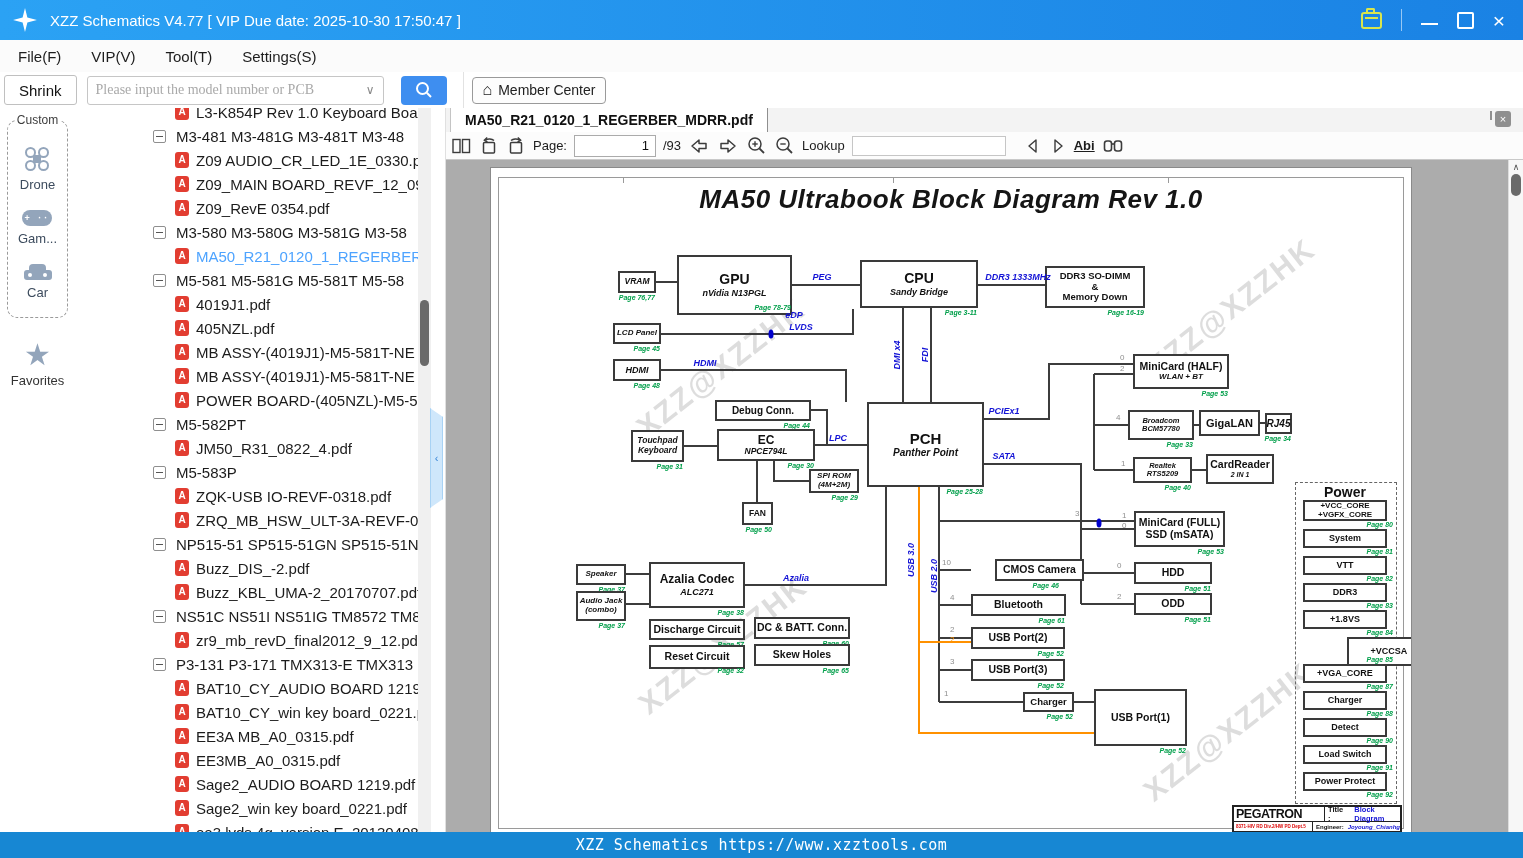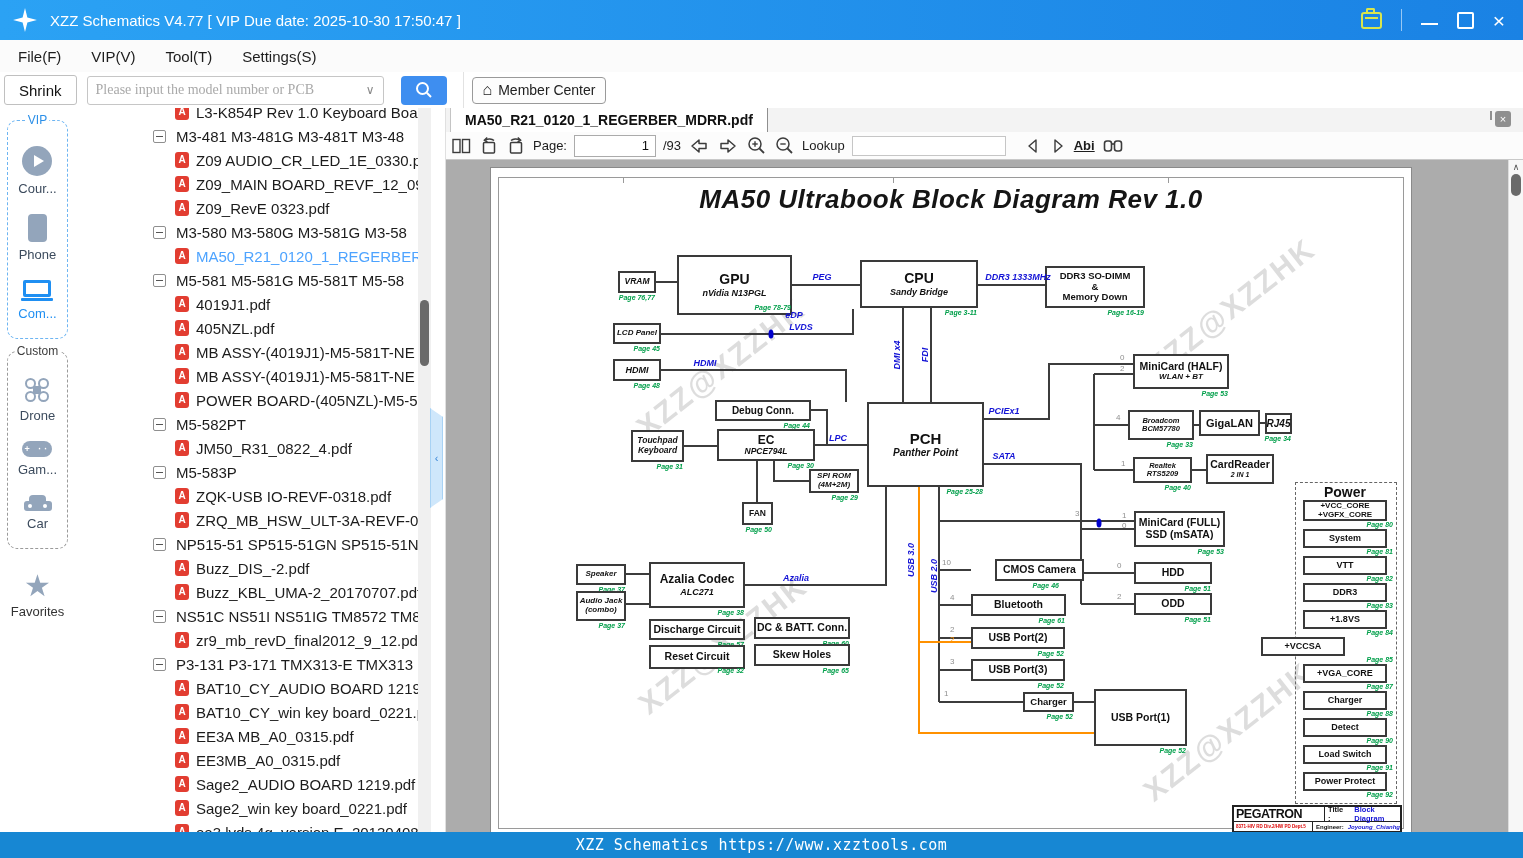--- a/index.html
+++ b/index.html
@@ -162,35 +162,20 @@
   </div>
   <div class="tdiv"></div>
   <div id="membercenter">
     <span class="home">⌂</span>
     <span>Member Center</span>
   </div>
 </div>
 
 <div id="sidebar">
   <div id="sidebar-groups">
-      <div class="sgroup blue">
-        <span class="sgroup-label">VIP</span>
-        <div class="sitem">
-          <div class="sicon play-icon"></div>
-          <div class="lbl">Cour...</div>
-        </div>
-        <div class="sitem">
-          <div class="sicon phone-icon"></div>
-          <div class="lbl">Phone</div>
-        </div>
-        <div class="sitem active">
-          <div class="sicon laptop-icon"></div>
-          <div class="lbl">Com...</div>
-        </div>
-      </div>
       <div class="sgroup ">
         <span class="sgroup-label">Custom</span>
         <div class="sitem">
           <div class="sicon drone-icon">
             <i class="r2"></i>
             <i class="r3"></i>
             <i class="r4"></i>
           </div>
           <div class="lbl">Drone</div>
         </div>
@@ -223,21 +208,21 @@
       <div class="trow file">
         <span class="pdfico">A</span>
         <span class="lab">Z09 AUDIO_CR_LED_1E_0330.pd</span>
       </div>
       <div class="trow file">
         <span class="pdfico">A</span>
         <span class="lab">Z09_MAIN BOARD_REVF_12_090</span>
       </div>
       <div class="trow file">
         <span class="pdfico">A</span>
-        <span class="lab">Z09_RevE 0323.pdf</span>
+        <span class="lab">Z09_RevE 0354.pdf</span>
       </div>
       <div class="trow folder">
         <span class="expander"></span>
         <span class="lab">M3-580 M3-580G M3-581G M3-58</span>
       </div>
       <div class="trow file selected">
         <span class="pdfico">A</span>
         <span class="lab">MA50_R21_0120_1_REGERBER_M</span>
       </div>
       <div class="trow folder">
@@ -658,21 +643,21 @@
 +VGFX_CORE</div>
         <div class="bnote" style="left: 902px; top: 353px;">Page 80</div>
         <div class="pitem" style="left: 812px; top: 361px; width: 84px; height: 19px;">System</div>
         <div class="bnote" style="left: 902px; top: 380px;">Page 81</div>
         <div class="pitem" style="left: 812px; top: 388px; width: 84px; height: 19px;">VTT</div>
         <div class="bnote" style="left: 902px; top: 407px;">Page 82</div>
         <div class="pitem" style="left: 812px; top: 415px; width: 84px; height: 19px;">DDR3</div>
         <div class="bnote" style="left: 902px; top: 434px;">Page 83</div>
         <div class="pitem" style="left: 812px; top: 442px; width: 84px; height: 19px;">+1.8VS</div>
         <div class="bnote" style="left: 902px; top: 461px;">Page 84</div>
-        <div class="pitem" style="left: 770px; top: 469px; width: 84px; height: 19px;">+VCCSA</div>
+        <div class="pitem" style="left: 856px; top: 469px; width: 84px; height: 29px;">+VCCSA</div>
         <div class="bnote" style="left: 902px; top: 488px;">Page 85</div>
         <div class="pitem" style="left: 812px; top: 496px; width: 84px; height: 19px;">+VGA_CORE</div>
         <div class="bnote" style="left: 902px; top: 515px;">Page 87</div>
         <div class="pitem" style="left: 812px; top: 523px; width: 84px; height: 19px;">Charger</div>
         <div class="bnote" style="left: 902px; top: 542px;">Page 88</div>
         <div class="pitem" style="left: 812px; top: 550px; width: 84px; height: 19px;">Detect</div>
         <div class="bnote" style="left: 902px; top: 569px;">Page 90</div>
         <div class="pitem" style="left: 812px; top: 577px; width: 84px; height: 19px;">Load Switch</div>
         <div class="bnote" style="left: 902px; top: 596px;">Page 91</div>
         <div class="pitem" style="left: 812px; top: 604px; width: 84px; height: 19px;">Power Protect</div>

